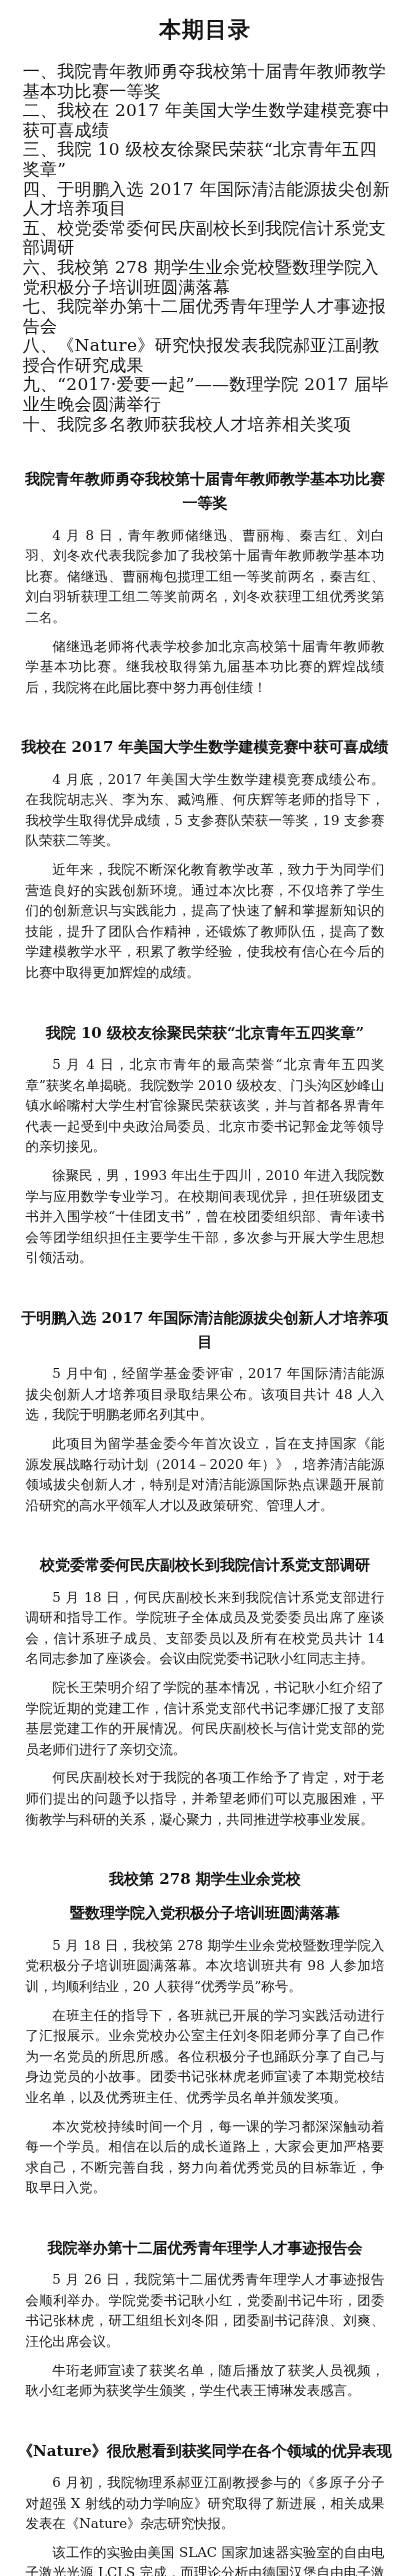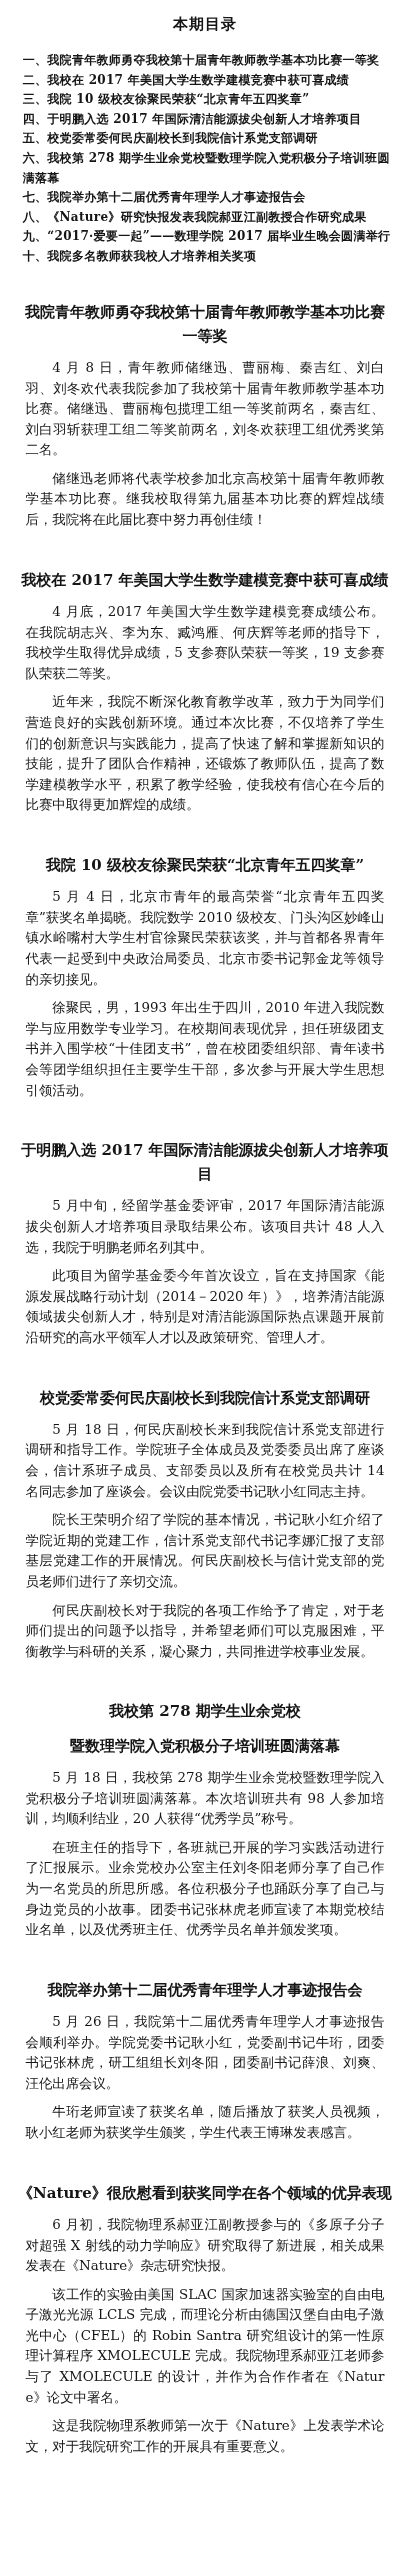--- a/index.html
+++ b/index.html
@@ -11,29 +11,29 @@
   .page {
     box-sizing: border-box;
     width: 412px;
     min-height: 3161px;
     padding: 13.4px 19.6px 17.5px 17.5px;
     display: flex;
     flex-direction: column;
   }
   .doc-title {
     text-align: center;
-    font-size: 15px;
+    font-size: 22px;
     font-weight: bold;
     letter-spacing: 1px;
     margin: 2.1px 0 16.5px 0;
   }
   .toc { margin: 0 0 4.1px 5.2px; }
   .toc-item {
-    font-size: 12px;
-    font-weight: bold;
+    font-size: 17px;
+    font-weight: normal;
     line-height: 19.6px;
     letter-spacing: 0.3px;
   }
   .section-heading {
     text-align: center;
     font-size: 15px;
     font-weight: bold;
     line-height: 24px;
     margin: 29px 0 10.3px 0;
   }
@@ -96,20 +96,21 @@
     <p class="para">5 月 18 日，何民庆副校长来到我院信计系党支部进行调研和指导工作。学院班子全体成员及党委委员出席了座谈会，信计系班子成员、支部委员以及所有在校党员共计 14 名同志参加了座谈会。会议由院党委书记耿小红同志主持。</p>
     <p class="para">院长王荣明介绍了学院的基本情况，书记耿小红介绍了学院近期的党建工作，信计系党支部代书记李娜汇报了支部基层党建工作的开展情况。何民庆副校长与信计党支部的党员老师们进行了亲切交流。</p>
     <p class="para">何民庆副校长对于我院的各项工作给予了肯定，对于老师们提出的问题予以指导，并希望老师们可以克服困难，平衡教学与科研的关系，凝心聚力，共同推进学校事业发展。</p>
   </div>
 
   <div>
     <div class="section-heading">我校第 278 期学生业余党校</div>
     <div class="section-heading compact">暨数理学院入党积极分子培训班圆满落幕</div>
     <p class="para">5 月 18 日，我校第 278 期学生业余党校暨数理学院入党积极分子培训班圆满落幕。本次培训班共有 98 人参加培训，均顺利结业，20 人获得“优秀学员”称号。</p>
     <p class="para">在班主任的指导下，各班就已开展的学习实践活动进行了汇报展示。业余党校办公室主任刘冬阳老师分享了自己作为一名党员的所思所感。各位积极分子也踊跃分享了自己与身边党员的小故事。团委书记张林虎老师宣读了本期党校结业名单，以及优秀班主任、优秀学员名单并颁发奖项。</p>
+    <p class="para">本次党校持续时间一个月，每一课的学习都深深触动着每一个学员。相信在以后的成长道路上，大家会更加严格要求自己，不断完善自我，努力向着优秀党员的目标靠近，争取早日入党。</p>
   </div>
 
   <div>
     <div class="section-heading">我院举办第十二届优秀青年理学人才事迹报告会</div>
     <p class="para">5 月 26 日，我院第十二届优秀青年理学人才事迹报告会顺利举办。学院党委书记耿小红，党委副书记牛珩，团委书记张林虎，研工组组长刘冬阳，团委副书记薛浪、刘爽、汪伦出席会议。</p>
     <p class="para">牛珩老师宣读了获奖名单，随后播放了获奖人员视频，耿小红老师为获奖学生颁奖，学生代表王博琳发表感言。</p>
   </div>
 
   <div>
     <div class="section-heading">《Nature》很欣慰看到获奖同学在各个领域的优异表现</div>

